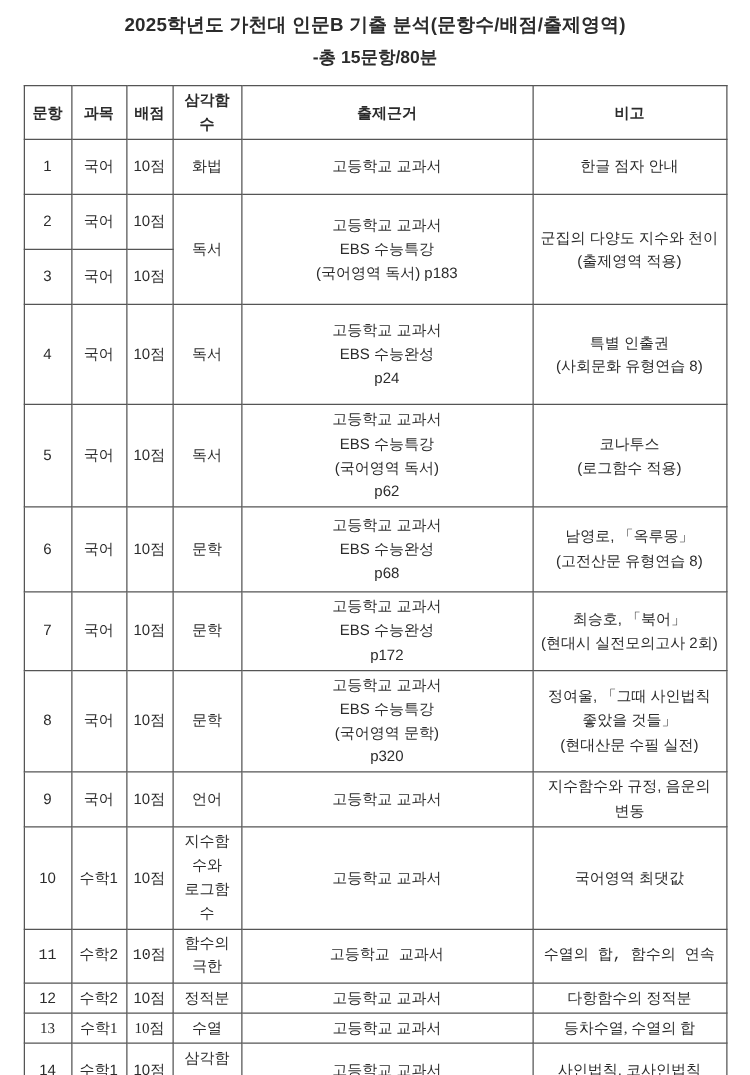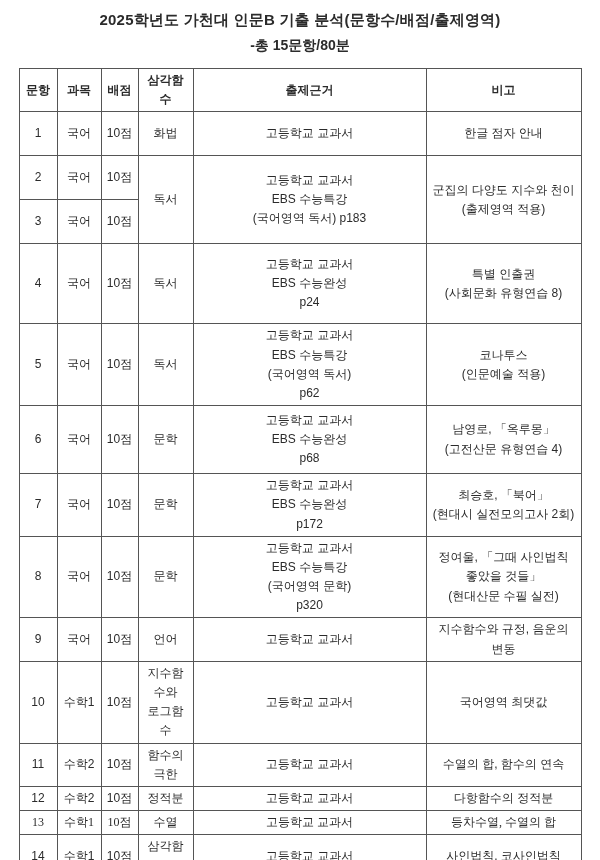--- a/index.html
+++ b/index.html
@@ -60,21 +60,21 @@
   #table-body tr:nth-child(1)  { height: 44px; }
   #table-body tr:nth-child(2)  { height: 44px; }
   #table-body tr:nth-child(3)  { height: 44px; }
   #table-body tr:nth-child(4)  { height: 80px; }
   #table-body tr:nth-child(5)  { height: 74px; }
   #table-body tr:nth-child(6)  { height: 68px; }
   #table-body tr:nth-child(7)  { height: 58px; }
   #table-body tr:nth-child(8)  { height: 74px; }
   #table-body tr:nth-child(9)  { height: 41px; }
   #table-body tr:nth-child(10) { height: 39px; }
-  #table-body tr:nth-child(11) { height: 39px; }
+  #table-body tr:nth-child(11) { height: 39px; font-family: Liberation Mono, monospace; }
   #table-body tr:nth-child(12) { height: 22px; margin-left: 46px; }
   #table-body tr:nth-child(13) { height: 23px; font-family: Liberation Serif, serif; }
   #table-body tr:nth-child(14) { height: 23px; }
   #table-body tr:nth-child(15) { height: 56px; }
 </style>
 </head>
 <body>
 
 <div class="page">
   <div class="doc-title">2025학년도 가천대 인문B 기출 분석(문항수/배점/출제영역)</div>
@@ -138,32 +138,32 @@
         <tr>
           <td>5</td>
           <td>국어</td>
           <td>10점</td>
           <td>독서</td>
           <td>고등학교 교과서
 EBS 수능특강
 (국어영역 독서)
 p62</td>
           <td>코나투스
-(인문예술 적용)</td>
+(로그함수 적용)</td>
         </tr>
         <tr>
           <td>6</td>
           <td>국어</td>
           <td>10점</td>
           <td>문학</td>
           <td>고등학교 교과서
 EBS 수능완성
 p68</td>
           <td>남영로, 「옥루몽」
-(고전산문 유형연습 4)</td>
+(고전산문 유형연습 8)</td>
         </tr>
         <tr>
           <td>7</td>
           <td>국어</td>
           <td>10점</td>
           <td>문학</td>
           <td>고등학교 교과서
 EBS 수능완성
 p172</td>
           <td>최승호, 「북어」

